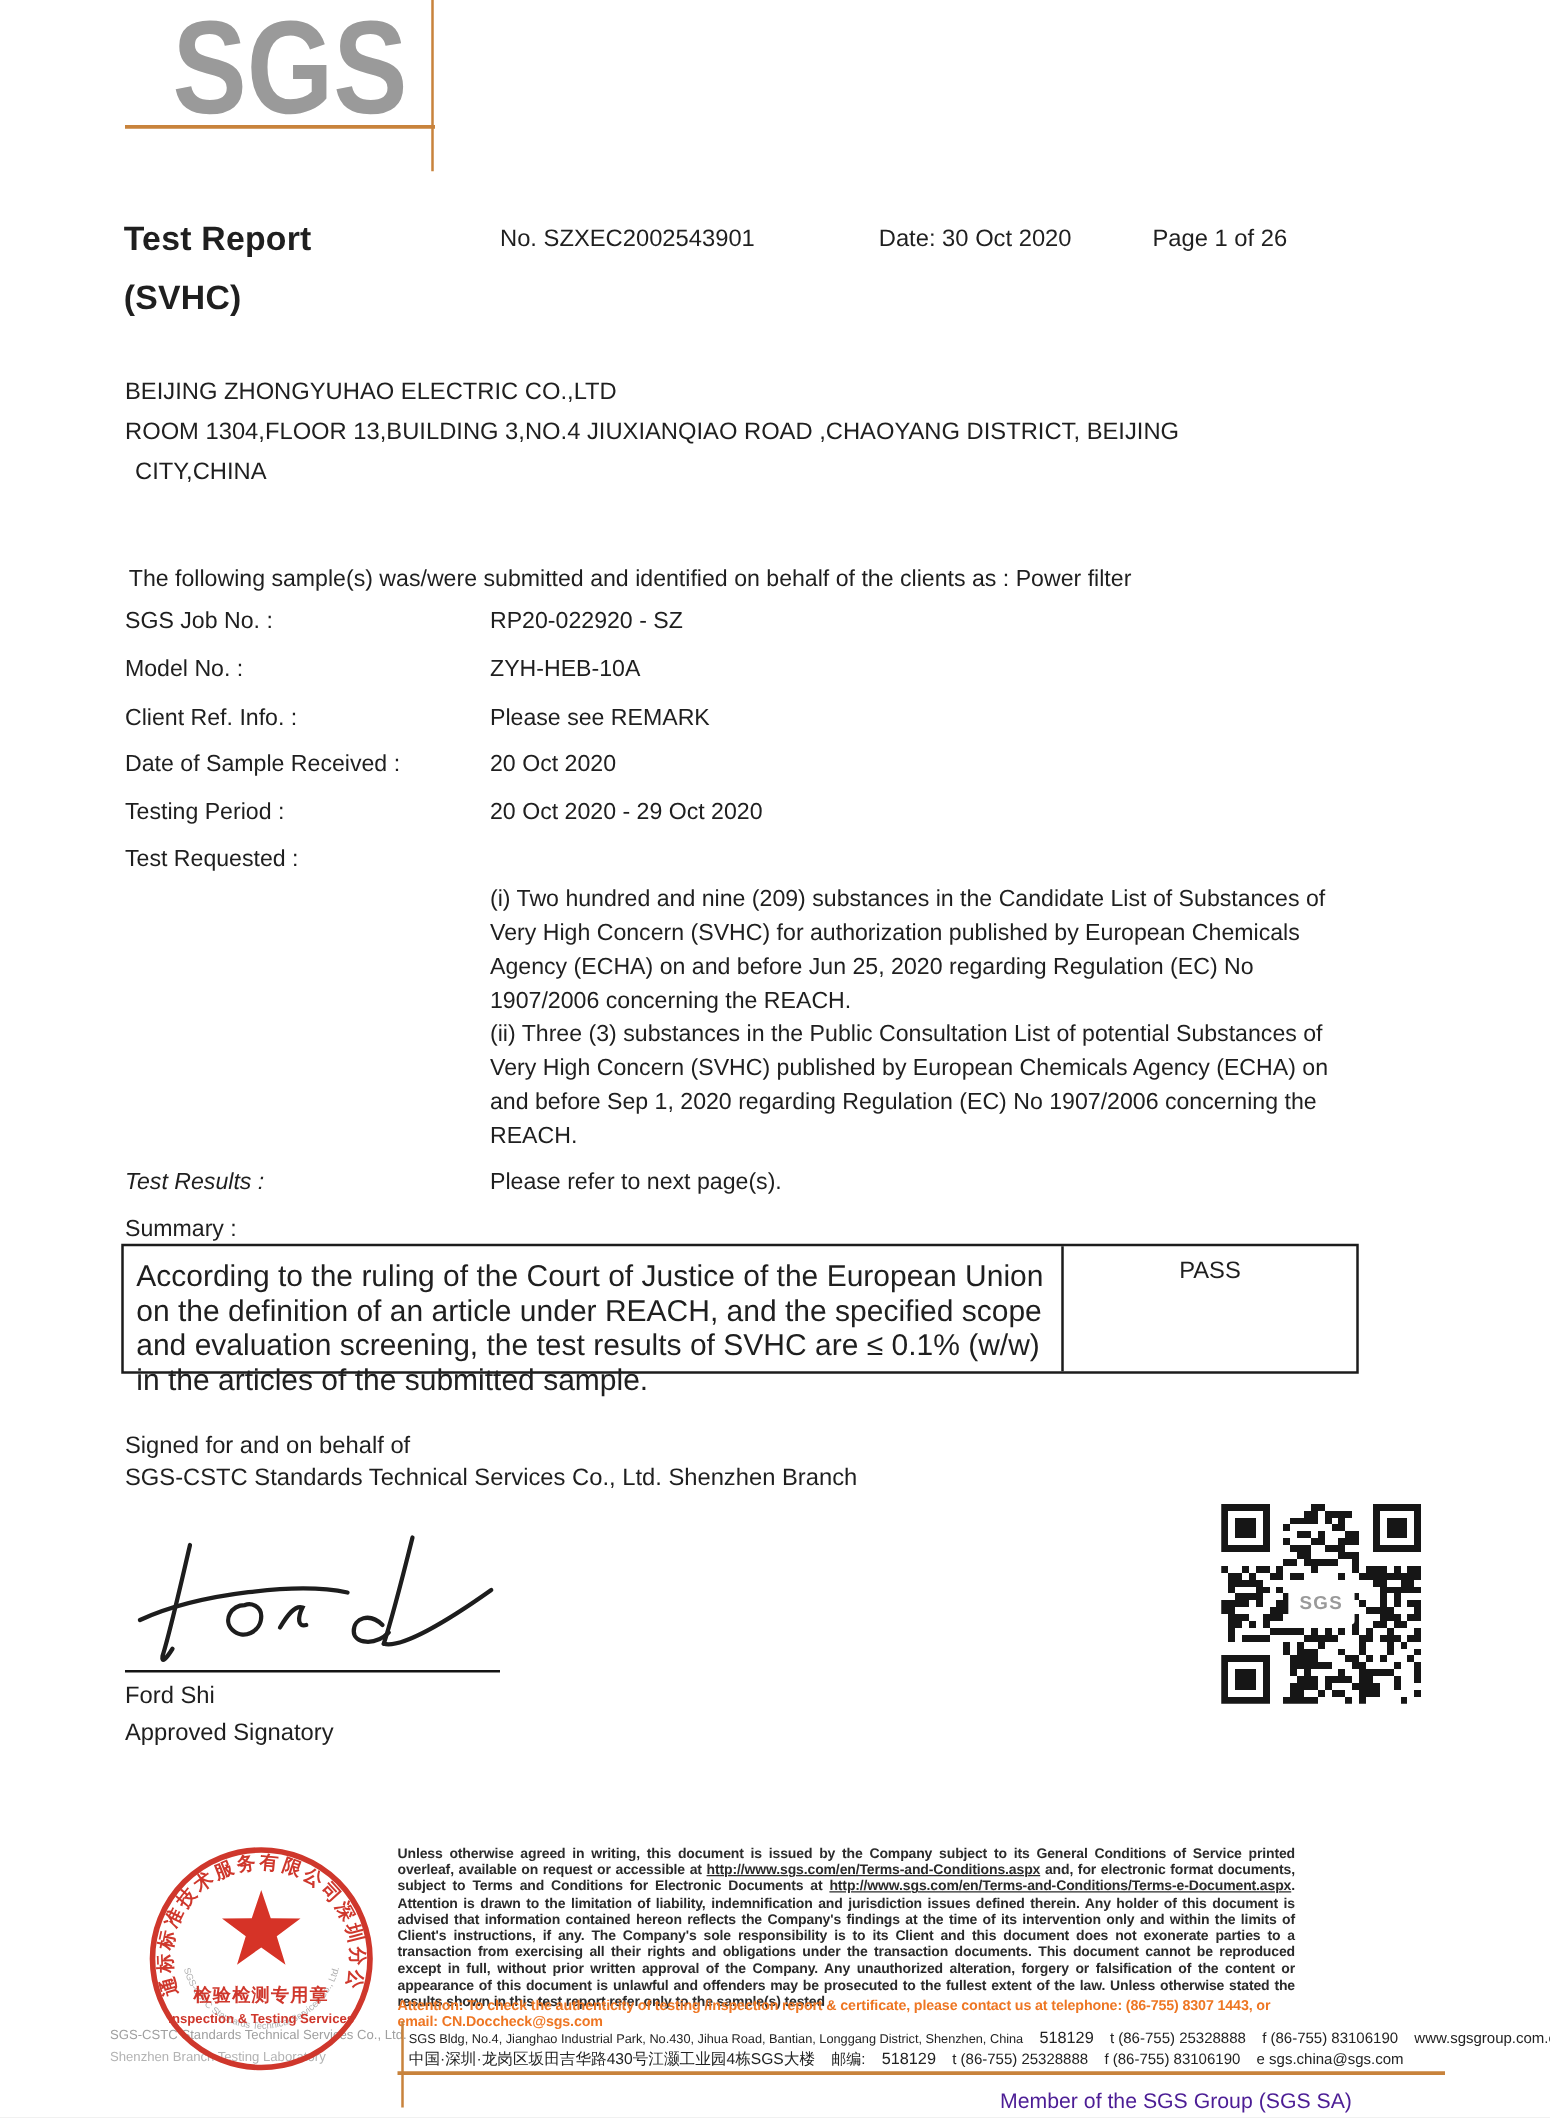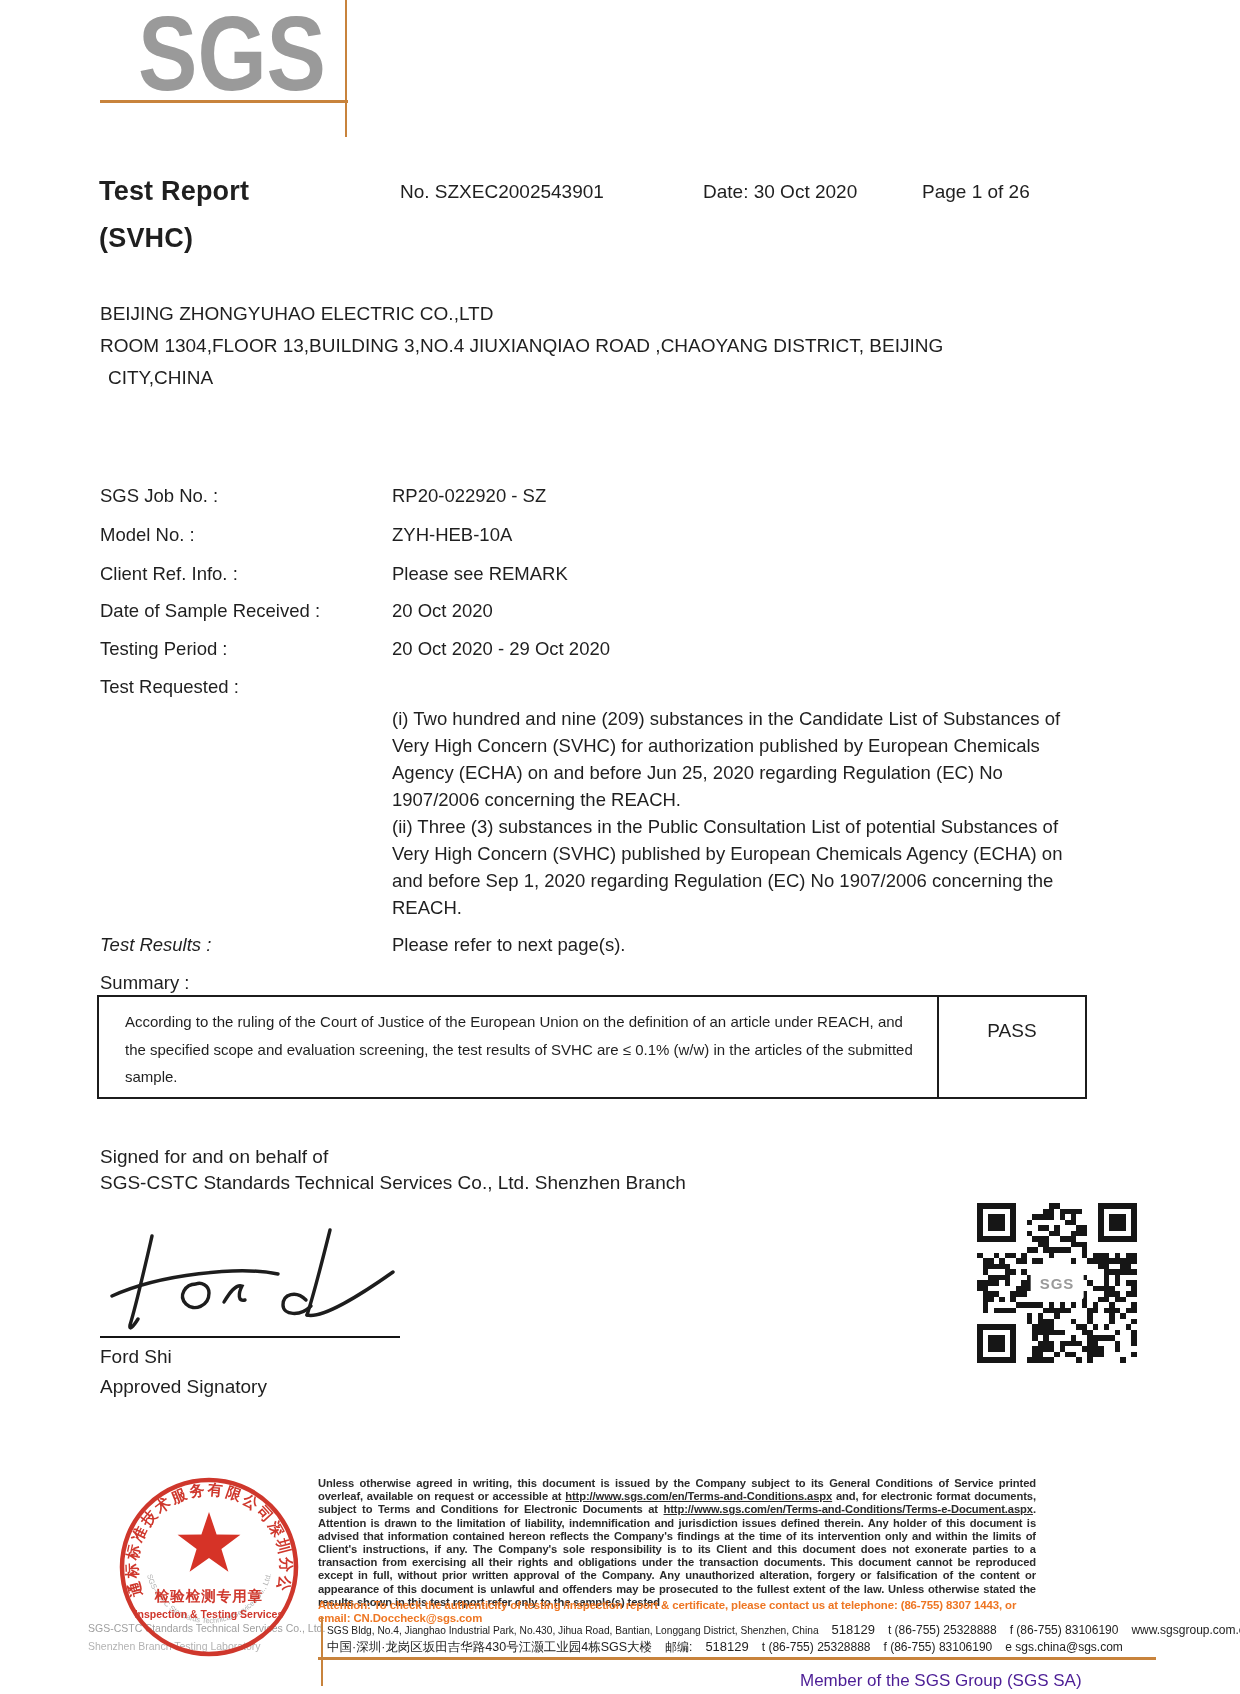--- a/index.html
+++ b/index.html
@@ -15,22 +15,22 @@
   .meta{position:absolute;top:181px;font-size:19px;}
   
   .client-line{position:absolute;left:100px;font-size:19px;white-space:nowrap;margin-top:33px;}
   .intro{position:absolute;left:103px;top:452px;font-size:18.5px;white-space:nowrap;}
   .f-label{position:absolute;left:100px;font-size:18.5px;white-space:nowrap;}
   .f-value{position:absolute;left:392px;font-size:18.5px;white-space:nowrap;}
   .req-par{position:absolute;left:392px;width:690px;font-size:18.5px;line-height:27px;text-align:left;}
   
   .summary-label{position:absolute;left:100px;top:972px;font-size:18.5px;}
   .summary-box{position:absolute;left:97px;top:995px;width:986px;height:100px;border:2px solid #1c1c1c;display:flex;}
-  .summary-text{width:840px;box-sizing:border-box;padding:11px 14px 0 26px;font-size:15px;line-height:27.5px;border-right:2px solid #1c1c1c;}
-  .summary-verdict{flex:1;text-align:center;padding-top:23px;font-size:19px;}
+  .summary-text{width:752px;box-sizing:border-box;padding:11px 14px 0 10px;font-size:24px;line-height:27.5px;border-right:2px solid #1c1c1c;}
+  .summary-verdict{flex:1;text-align:center;padding-top:9px;font-size:19px;}
   
   .sig-line{position:absolute;left:100px;font-size:19px;white-space:nowrap;}
   .sig-svg{position:absolute;left:100px;top:1222px;}
   .sig-rule{position:absolute;left:100px;top:1336px;width:300px;height:2px;background:#141414;}
   
   .qr-wrap{position:absolute;left:977px;top:1203px;width:160px;height:160px;}
   .qr-center{position:absolute;left:50%;top:50%;transform:translate(-50%,-50%);background:#fff;
     padding:8px 9px;font-size:15px;font-weight:bold;color:#9a9a9a;letter-spacing:1px;border-radius:3px;}
   
   .stamp-gray{position:absolute;color:#9f9f9f;white-space:nowrap;}
@@ -64,20 +64,21 @@
   <div class="title" style="top:176px;">Test Report</div>
   <div class="title" style="top:212px;margin-top:11px;">(SVHC)</div>
   <div class="meta" style="left:400px;">No. SZXEC2002543901</div>
   <div class="meta" style="left:703px;">Date: 30 Oct 2020</div>
   <div class="meta" style="left:922px;">Page 1 of 26</div>
 
   <div class="client-line" style="top:270px;">BEIJING ZHONGYUHAO ELECTRIC CO.,LTD</div>
   <div class="client-line" style="top:302px;">ROOM 1304,FLOOR 13,BUILDING 3,NO.4 JIUXIANQIAO ROAD ,CHAOYANG DISTRICT, BEIJING</div>
   <div class="client-line" style="top:334px;left:108px;text-align:center;">CITY,CHINA</div>
 
+  <div class="intro">The following sample(s) was/were submitted and identified on behalf of the clients as : Power filter</div>
 
   <div class="f-label" style="top:485px;">SGS Job No. :</div>
   <div class="f-value" style="top:485px;">RP20-022920 - SZ</div>
 
   <div class="f-label" style="top:524px;">Model No. :</div>
   <div class="f-value" style="top:524px;">ZYH-HEB-10A</div>
 
   <div class="f-label" style="top:563px;">Client Ref. Info. :</div>
   <div class="f-value" style="top:563px;">Please see REMARK</div>
 

